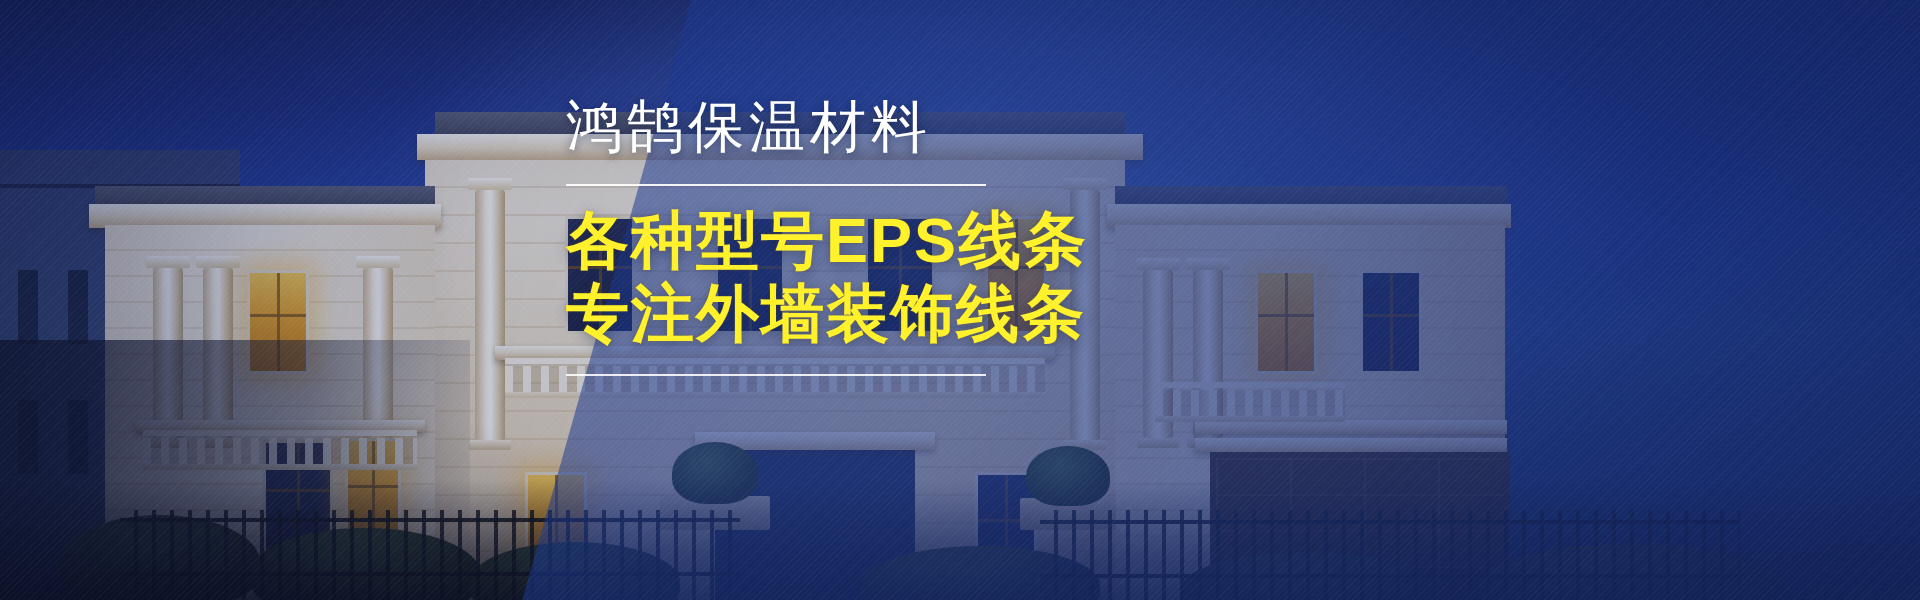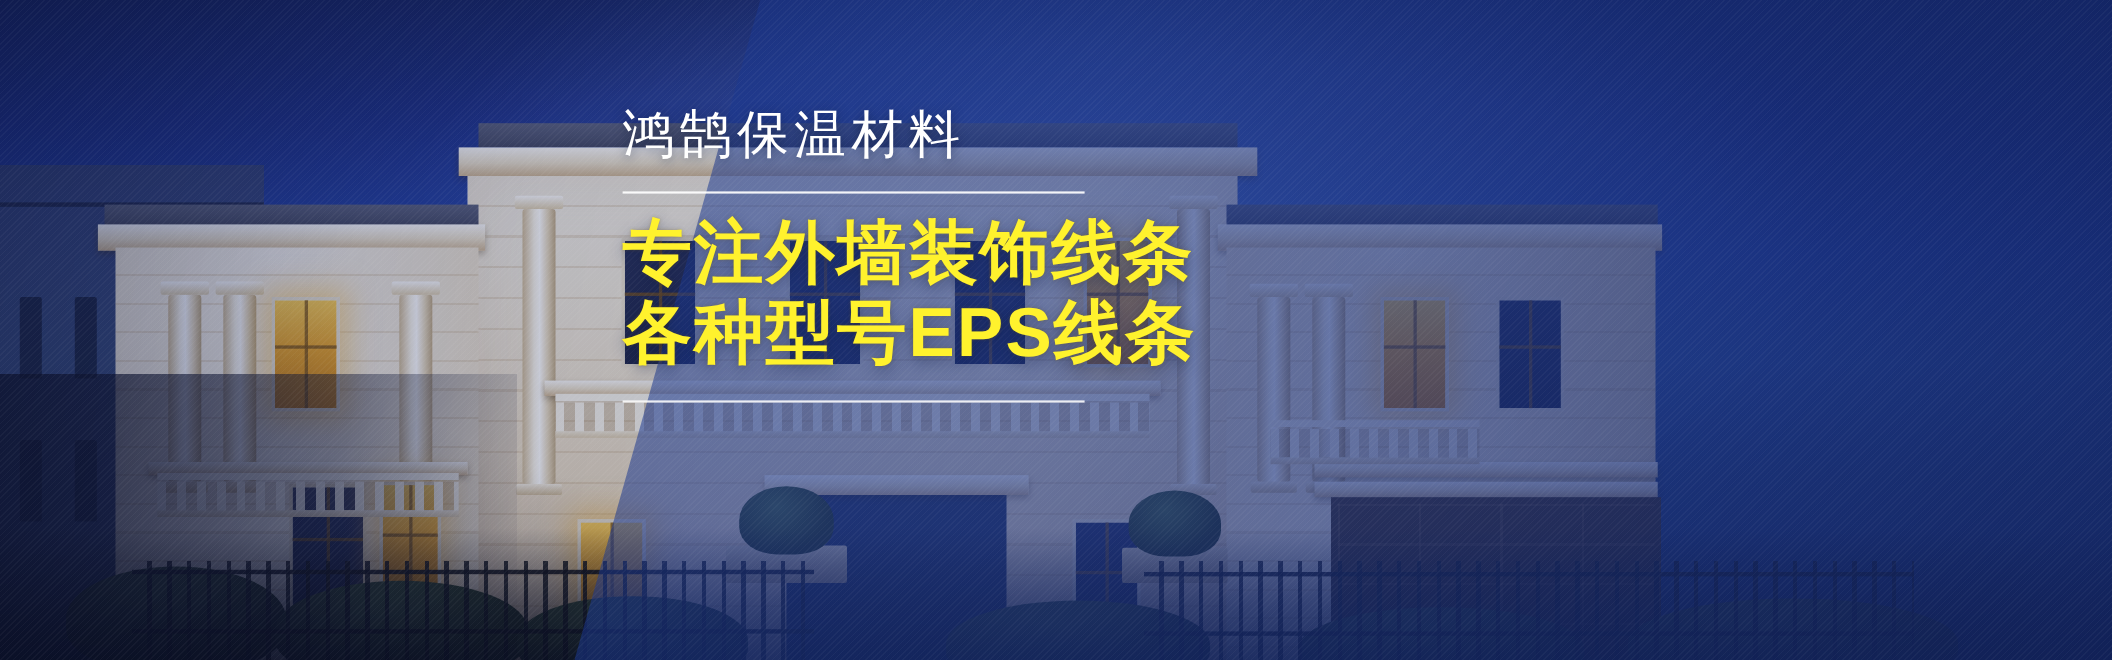--- a/index.html
+++ b/index.html
@@ -310,21 +310,21 @@
   
   .content {
     position: absolute;
     left: 566px;
     top: 96px;
     width: 640px;
   }
 
   .brand {
     color: #ffffff;
-    font-size: 47px;
+    font-size: 56px;
     font-weight: 400;
     letter-spacing: 5px;
     line-height: 1.1;
     text-shadow: 0 2px 10px rgba(10,20,50,.55);
     white-space: nowrap;
   }
 
   .rule {
     width: 420px;
     height: 2px;
@@ -504,20 +504,20 @@
   <div class="panel"></div>
   <div class="panel-edge"></div>
   <div class="hatch"></div>
 
   <div class="content">
 
     <div class="brand">鸿鹄保温材料</div>
 
     <div class="rule"></div>
 
+    <div class="headline">各种型号EPS线条</div>
     <div class="headline">专注外墙装饰线条</div>
-    <div class="headline">各种型号EPS线条</div>
 
     <div class="rule2"></div>
 
 
   </div>
 </div>
 
 </body></html>

